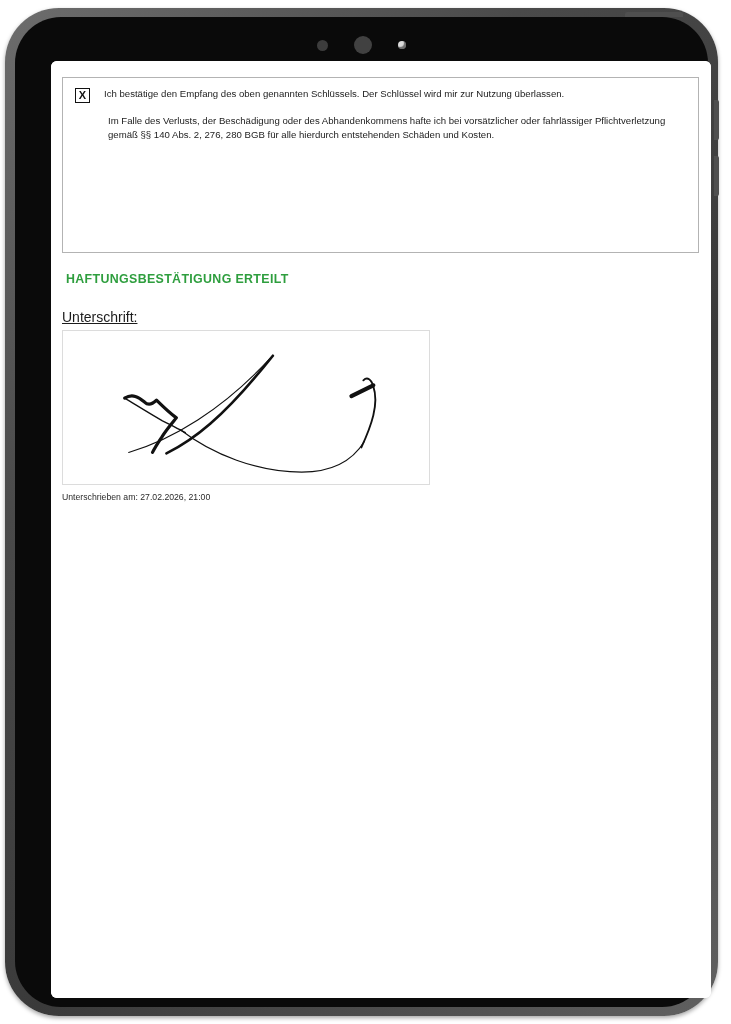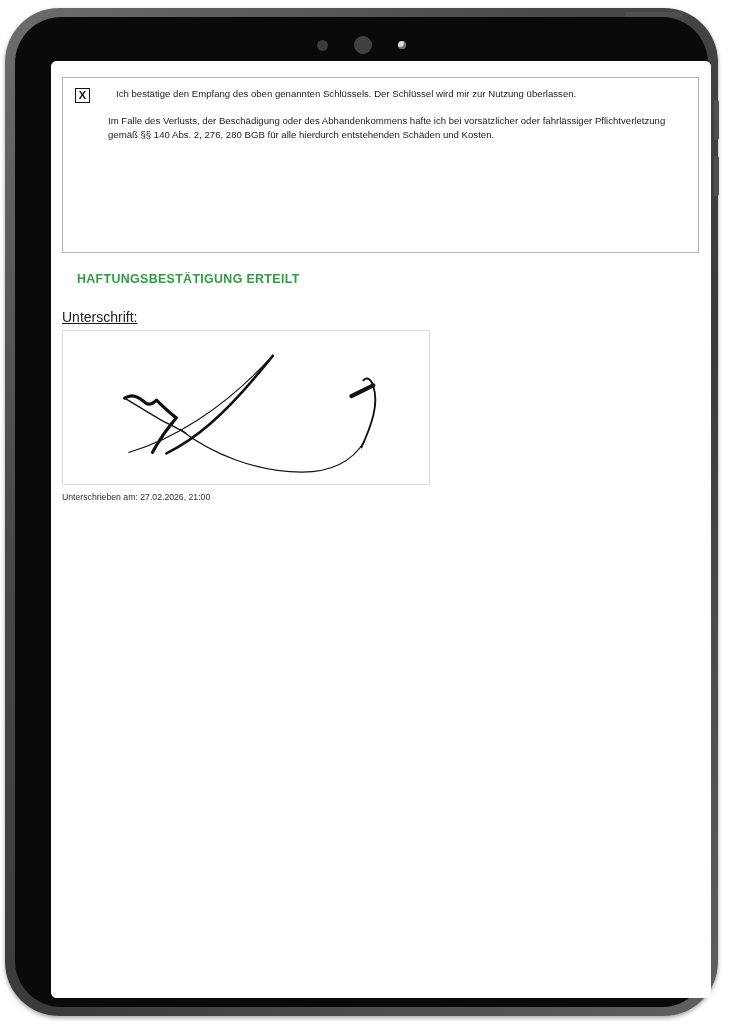--- a/index.html
+++ b/index.html
@@ -131,37 +131,37 @@
     align-items: center;
     justify-content: center;
     font-size: 11px;
     font-weight: bold;
     line-height: 1;
     color: #111;
     margin-top: 0px;
     font-family: "Liberation Sans", sans-serif;
   }
   .decl-p1 {
-    margin-left: 26px;
+    margin-left: 14px;
     font-size: 9.6px;
     line-height: 1.35;
     color: #1c1c1c;
   }
   .decl-p {
     margin: 11px 0 0 33px;
     font-size: 9.6px;
     line-height: 1.42;
     color: #1c1c1c;
     max-width: 578px;
   }
 
   
   .confirm-head {
     position: absolute;
-    left: 26px;
+    left: 15px;
     top: 211px;
     font-size: 12.4px;
     font-weight: bold;
     letter-spacing: .35px;
     color: #2e9e3e;
     font-family: "Liberation Sans", sans-serif;
   }
 
   
   .sig-label {

